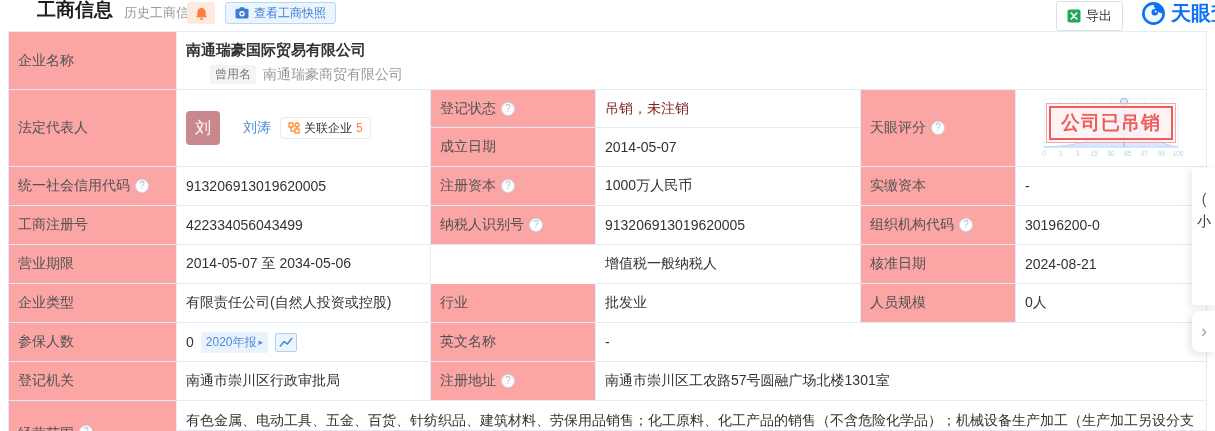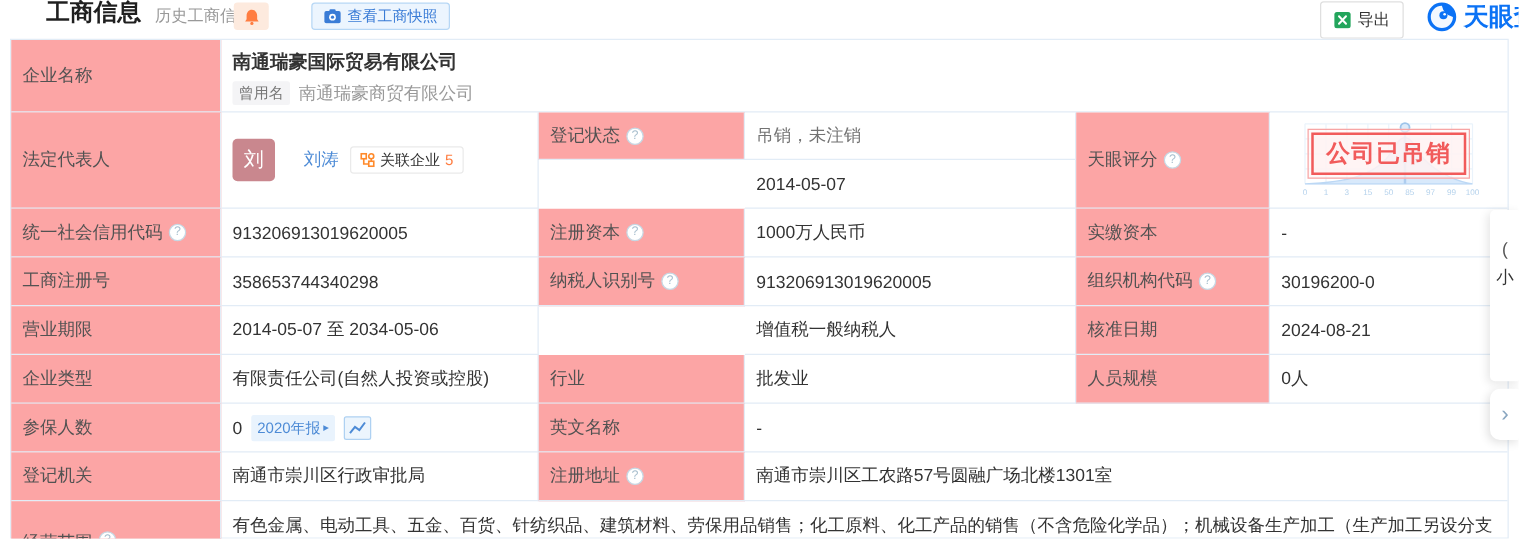--- a/index.html
+++ b/index.html
@@ -5,38 +5,38 @@
   * { margin:0; padding:0; box-sizing:border-box; }
   html,body { background:#fff; }
   body { font-family:"Liberation Sans","DejaVu Sans",sans-serif; }
   #page { position:relative; width:1215px; height:431px; overflow:hidden; background:#fff; }
 
   
   .hd-title { position:absolute; left:37px; top:-3px; font-size:19px; font-weight:bold; color:#1f1f1f; }
   .hd-history { position:absolute; left:124px; top:4px; font-size:13px; color:#999; cursor:pointer; }
   .hd-history .chev { margin-left:2px; color:#bbb; }
   .bell-btn { position:absolute; left:187px; top:2px; width:28px; height:22px; background:#fdeade; border-radius:3px; display:flex; align-items:center; justify-content:center; cursor:pointer; }
-  .snap-btn { position:absolute; left:225px; top:2px; height:22px; padding:0 9px; background:#ecf5fe; border:1px solid #b6d7f5; border-radius:3px; display:flex; align-items:center; gap:5px; font-size:12px; color:#3a7cd6; cursor:pointer;margin-left:24px; }
+  .snap-btn { position:absolute; left:225px; top:2px; height:22px; padding:0 9px; background:#ecf5fe; border:1px solid #b6d7f5; border-radius:3px; display:flex; align-items:center; gap:5px; font-size:12px; color:#3a7cd6; cursor:pointer; }
   .export-btn { position:absolute; left:1056px; top:1px; height:24px; padding:14px 10px; background:#fff; border:1px solid #dfdfdf; border-radius:3px; display:flex; align-items:center; gap:5px; font-size:13px; color:#333; cursor:pointer; }
   .brand { position:absolute; left:1141px; top:0; display:flex; align-items:center; gap:5px; }
   .brand .bt { font-size:20px; font-weight:bold; color:#0b72f5; white-space:nowrap; }
 
   
   #tbl { position:absolute; left:8px; top:31px; width:1199px; height:400px; border:1px solid #e2ecf6; background:#fff; }
   .cell { position:absolute; display:flex; align-items:center; padding:0 10px 0 9px; font-size:14px; color:#333;
           border-right:1px solid #e2ecf6; border-bottom:1px solid #e2ecf6; overflow:hidden; }
   .cell.nr { border-right:none; }
   .lbl { background:#fca5a5; color:#525252; gap:5px; }
-  .red { color:#737373; }
+  .red { color:#7f1d1d; }
   .help { flex:0 0 auto; width:14px; height:14px; border:1px solid #c6d8e4; border-radius:50%; color:#a8bfce;
           font-size:10px; line-height:12px; text-align:center; cursor:pointer; background:#fff; }
 
   .co-name { font-size:15px; font-weight:bold; color:#333; line-height:20px; }
   .co-sub { display:flex; align-items:center; margin-top:5px; }
-  .former-badge { background:#f4f4f6; color:#777; font-size:12px; padding:1px 5px; border-radius:2px; }
+  .former-badge { background:#f4f4f6; color:#777; font-size:12px; padding:1px 5px; border-radius:2px;margin-left:24px; }
   .former-name { color:#999; font-size:14px; margin-left:7px; }
 
   .avatar { width:34px; height:34px; background:#c9878e; color:#fff; border-radius:4px; font-size:16px;
             display:flex; align-items:center; justify-content:center; flex:0 0 auto; }
   .rep-name { color:#4d8bd6; margin-left:23px; cursor:pointer; }
   .rel-badge { margin-left:9px; height:22px; border:1px solid #eaeaea; border-radius:3px; padding:0 7px;
                display:flex; align-items:center; gap:4px; font-size:12px; color:#333; cursor:pointer; background:#fff; }
   .rel-badge .cnt { color:#ff7d41; }
 
   .rep-badge { background:#e9f3fd; color:#4d8bd6; font-size:12px; padding:2px 5px; border-radius:2px; display:flex; align-items:center; cursor:pointer; }
@@ -141,20 +141,23 @@
         <span>关联企业</span>
         <span class="cnt">5</span>
       </span>
     </div>
     <div class="cell lbl" style="left:422px;top:58px;width:165px;height:38px">
       <span>登记状态</span>
       <span class="help">?</span>
     </div>
     <div class="cell" style="left:587px;top:58px;width:265px;height:38px">
       <span class="red">吊销，未注销</span>
+    </div>
+    <div class="cell lbl" style="left:422px;top:96px;width:165px;height:39px">
+      <span>成立日期</span>
     </div>
     <div class="cell" style="left:587px;top:96px;width:265px;height:39px">
       <span>2014-05-07</span>
     </div>
     <div class="cell lbl" style="left:852px;top:58px;width:155px;height:77px">
       <span>天眼评分</span>
       <span class="help">?</span>
     </div>
     <div class="cell nr score-val" style="left:1007px;top:58px;width:190px;height:77px">
       <svg width="150" height="66" viewBox="0 0 150 66">
@@ -212,21 +215,21 @@
         <span>实缴资本</span>
       </div>
     <div class="cell nr" style="left:1007px;top:135px;width:190px;height:39px">
         <span>-</span>
       </div>
 
     <div class="cell lbl" style="left:0;top:174px;width:168px;height:39px">
         <span>工商注册号</span>
       </div>
     <div class="cell" style="left:168px;top:174px;width:254px;height:39px">
-        <span>358653744340298</span>
+        <span>422334056043499</span>
       </div>
     <div class="cell lbl" style="left:422px;top:174px;width:165px;height:39px">
       <span>纳税人识别号</span>
         <span class="help">?</span>
     </div>
     <div class="cell" style="left:587px;top:174px;width:265px;height:39px">
         <span>913206913019620005</span>
       </div>
     <div class="cell lbl" style="left:852px;top:174px;width:155px;height:39px">
       <span>组织机构代码</span>

